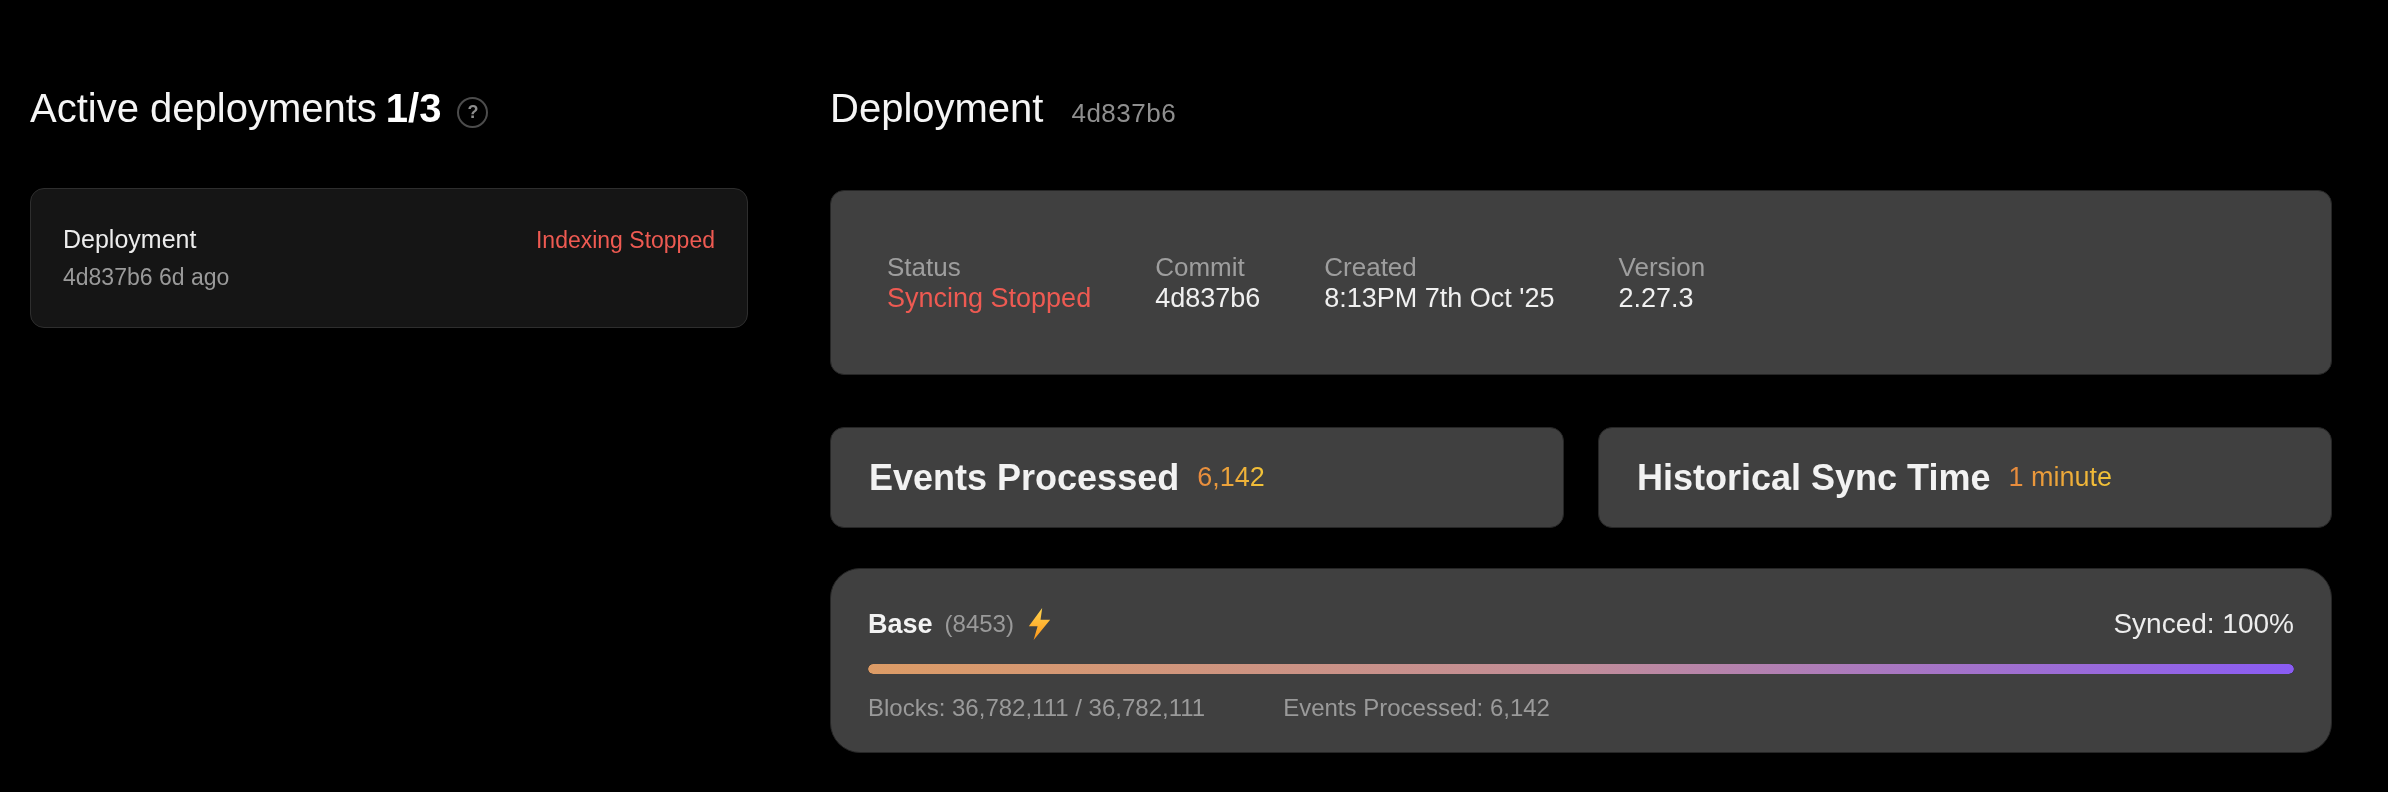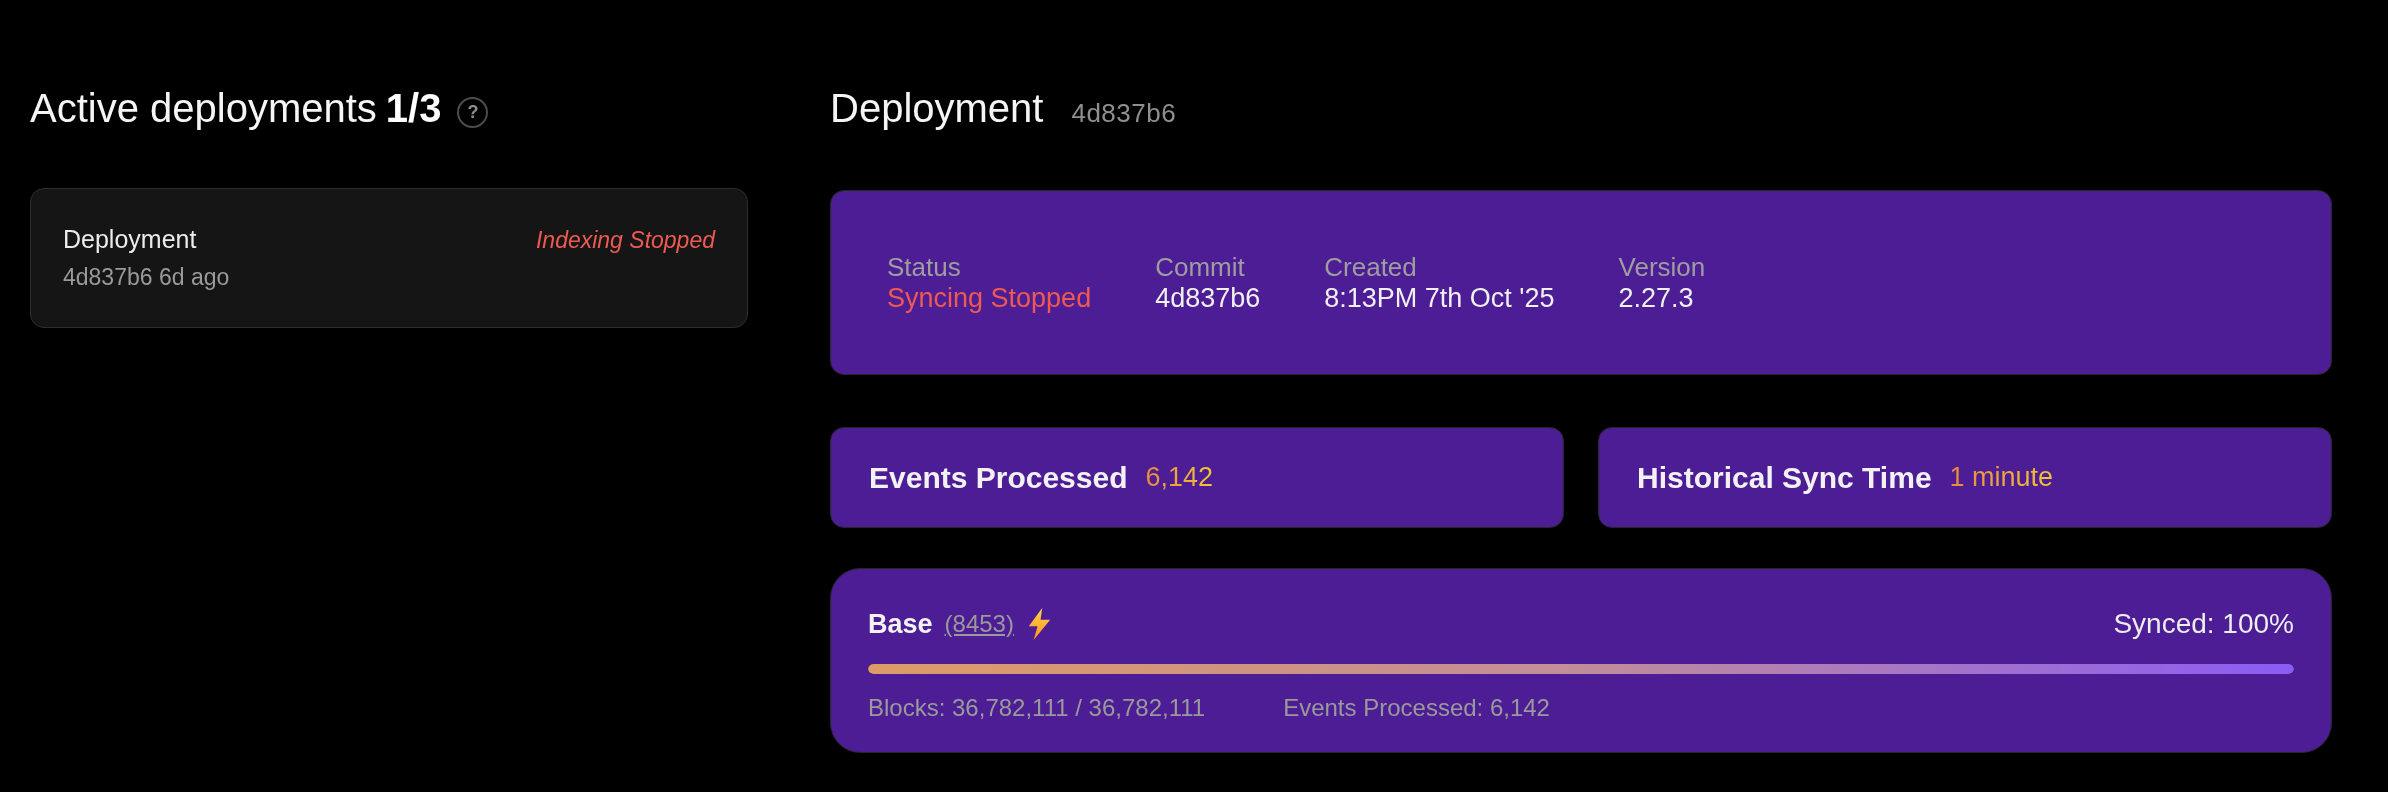--- a/index.html
+++ b/index.html
@@ -25,52 +25,52 @@
     margin-left: 16px; margin-top: 8px; cursor: pointer; user-select: none;
   }
 
   .dep-card {
     background: #151515; border: 1px solid #2e2e2e; border-radius: 14px;
     height: 140px; display: flex; flex-direction: column; justify-content: center;
     padding: 0 32px; cursor: pointer;
   }
   .dep-top { display: flex; justify-content: space-between; align-items: baseline; }
   .dep-name { font-size: 25px; color: #ececec; }
-  .dep-status { font-size: 23px; color: var(--status_error, #ee5a52); font-style: italic; }
+  .dep-status { font-size: 23px; color: var(--status_error, #ee5a52); }
   .dep-meta { font-size: 23px; color: #9a9a9a; margin-top: 10px; }
 
   
   .right-col { flex: 1; min-width: 0; }
   .main-header { display: flex; align-items: baseline; height: 52px; margin-bottom: 56px; }
   .commit-hash { font-size: 26px; color: #8f8f8f; margin-left: 28px; letter-spacing: 0.5px; }
 
-  .panel { background: #4c1d95; border: 1px solid #262626; border-radius: 14px; }
+  .panel { background: #404040; border: 1px solid #262626; border-radius: 14px; }
 
   .overview {
     height: 185px; display: flex; align-items: center; gap: 64px;
     padding: 0 56px; margin-bottom: 52px;
   }
   .field-label { font-size: 26px; color: #9e9e9e; }
   .field-value { font-size: 27px; color: #f0f0f0; white-space: nowrap; }
   .field-value.error { color: var(--status_error, #ee5a52); }
 
   .metrics-row { display: flex; gap: 34px; margin-bottom: 40px; }
   .metric-card { flex: 1; height: 101px; display: flex; align-items: center; padding: 0 38px; }
-  .metric-label { font-size: 30px; font-weight: 700; color: #f2f2f2; }
+  .metric-label { font-size: 36px; font-weight: 700; color: #f2f2f2; }
   .metric-value {
     font-size: 27px; margin-left: 18px;
     background: linear-gradient(90deg, var(--metric_accent_start, #e8883d), var(--metric_accent_end, #f2c537));
     -webkit-background-clip: text; background-clip: text; color: transparent;
   }
 
   .chain-card { height: 185px; padding: 38px 37px 0 37px; border-radius: 30px; }
   .chain-header { display: flex; justify-content: space-between; align-items: center; line-height: 34px; }
   .chain-left { display: flex; align-items: center; }
   .chain-name { font-size: 27px; font-weight: 700; color: #f2f2f2; }
-  .chain-id { font-size: 24px; color: #9a9a9a; margin-left: 12px; text-decoration: underline; }
+  .chain-id { font-size: 24px; color: #9a9a9a; margin-left: 12px; }
   .bolt-icon { margin-left: 12px; display: inline-flex; }
   .synced { font-size: 28px; color: #ededed; }
   .progress-track { height: 10px; border-radius: 5px; margin-top: 23px; background: #1a1a1a; overflow: hidden; }
   .progress-fill {
     height: 10px; border-radius: 5px; width: 0;
     background: linear-gradient(90deg,
       var(--progress_gradient_start, #dd9c66) 0%,
       var(--progress_gradient_mid, #c18d9a) 50%,
       var(--progress_gradient_end, #8a5cf4) 100%);
   }

